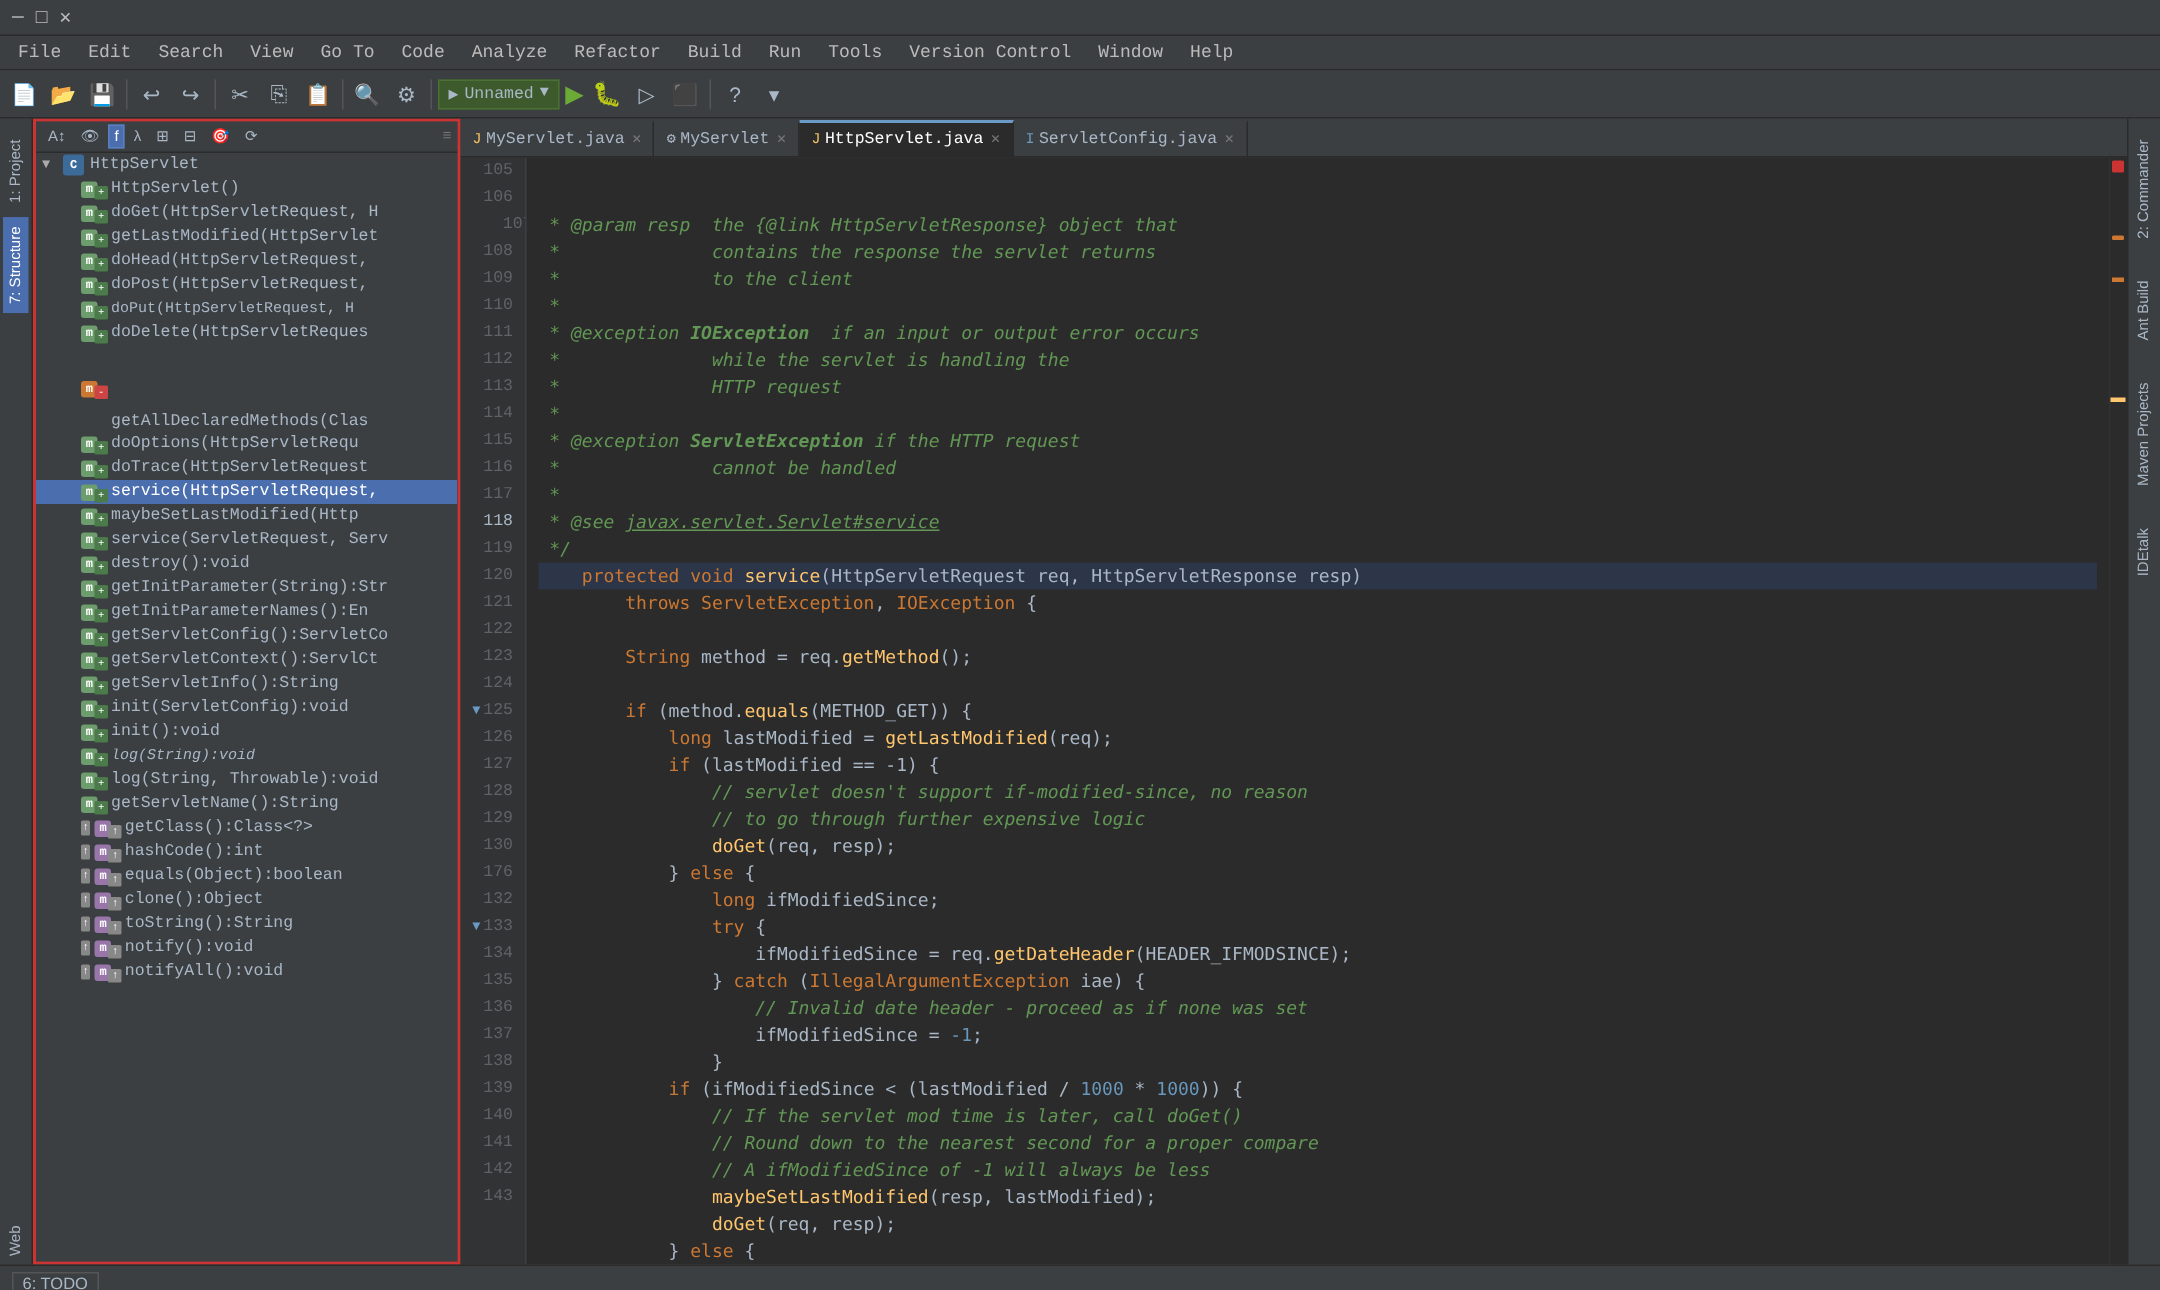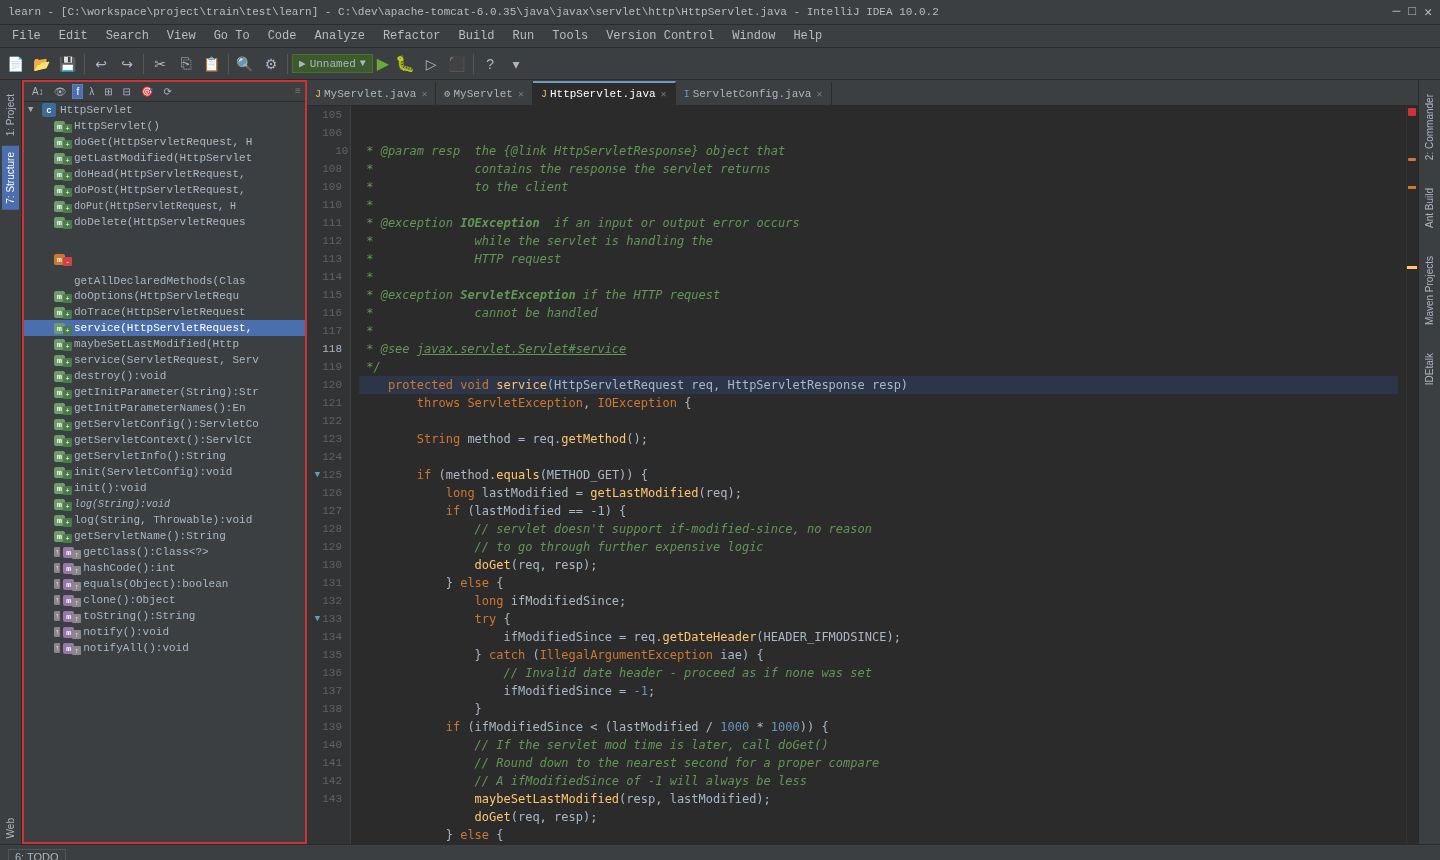--- a/index.html
+++ b/index.html
@@ -58,21 +58,20 @@
 
     
     #content-area { flex: 1; display: flex; flex-direction: column; overflow: hidden; }
 
     #main-row { display: flex; flex: 1; overflow: hidden; }
   </style>
 </head>
 <body>
 
 <div id="title-bar">
-  <span style="font-size:11px; color:#bbbbbb;">learn - [C:\workspace\project\train\test\learn] - C:\dev\apache-tomcat-6.0.35\java\javax\servlet\http\HttpServlet.java - IntelliJ IDEA 10.0.2</span>
   <div id="title-bar-controls">
     <span class="title-btn">─</span>
     <span class="title-btn">□</span>
     <span class="title-btn">✕</span>
   </div>
 </div>
 
 <div id="menu-bar">
     <span class="menu-item">File</span>
     <span class="menu-item">Edit</span>
@@ -486,21 +485,21 @@
           <div style="height: 18px; line-height: 18px; font-size: 11px; text-align: right; padding-right: 4px; color: rgb(96, 99, 102); display: flex; align-items: center; justify-content: flex-end; gap: 2px;">121</div>
           <div style="height: 18px; line-height: 18px; font-size: 11px; text-align: right; padding-right: 4px; color: rgb(96, 99, 102); display: flex; align-items: center; justify-content: flex-end; gap: 2px;">122</div>
           <div style="height: 18px; line-height: 18px; font-size: 11px; text-align: right; padding-right: 4px; color: rgb(96, 99, 102); display: flex; align-items: center; justify-content: flex-end; gap: 2px;">123</div>
           <div style="height: 18px; line-height: 18px; font-size: 11px; text-align: right; padding-right: 4px; color: rgb(96, 99, 102); display: flex; align-items: center; justify-content: flex-end; gap: 2px;">124</div>
           <div style="height: 18px; line-height: 18px; font-size: 11px; text-align: right; padding-right: 4px; color: rgb(96, 99, 102); display: flex; align-items: center; justify-content: flex-end; gap: 2px;"><span style="color: rgb(107, 154, 196); font-size: 9px; cursor: pointer;">▼</span>125</div>
           <div style="height: 18px; line-height: 18px; font-size: 11px; text-align: right; padding-right: 4px; color: rgb(96, 99, 102); display: flex; align-items: center; justify-content: flex-end; gap: 2px;">126</div>
           <div style="height: 18px; line-height: 18px; font-size: 11px; text-align: right; padding-right: 4px; color: rgb(96, 99, 102); display: flex; align-items: center; justify-content: flex-end; gap: 2px;">127</div>
           <div style="height: 18px; line-height: 18px; font-size: 11px; text-align: right; padding-right: 4px; color: rgb(96, 99, 102); display: flex; align-items: center; justify-content: flex-end; gap: 2px;">128</div>
           <div style="height: 18px; line-height: 18px; font-size: 11px; text-align: right; padding-right: 4px; color: rgb(96, 99, 102); display: flex; align-items: center; justify-content: flex-end; gap: 2px;">129</div>
           <div style="height: 18px; line-height: 18px; font-size: 11px; text-align: right; padding-right: 4px; color: rgb(96, 99, 102); display: flex; align-items: center; justify-content: flex-end; gap: 2px;">130</div>
-          <div style="height: 18px; line-height: 18px; font-size: 11px; text-align: right; padding-right: 4px; color: rgb(96, 99, 102); display: flex; align-items: center; justify-content: flex-end; gap: 2px;">131</div>
+          <div style="height: 18px; line-height: 18px; font-size: 11px; text-align: right; padding-right: 4px; color: rgb(96, 99, 102); display: flex; align-items: center; justify-content: flex-end; gap: 2px;">176</div>
           <div style="height: 18px; line-height: 18px; font-size: 11px; text-align: right; padding-right: 4px; color: rgb(96, 99, 102); display: flex; align-items: center; justify-content: flex-end; gap: 2px;">132</div>
           <div style="height: 18px; line-height: 18px; font-size: 11px; text-align: right; padding-right: 4px; color: rgb(96, 99, 102); display: flex; align-items: center; justify-content: flex-end; gap: 2px;"><span style="color: rgb(107, 154, 196); font-size: 9px; cursor: pointer;">▼</span>133</div>
           <div style="height: 18px; line-height: 18px; font-size: 11px; text-align: right; padding-right: 4px; color: rgb(96, 99, 102); display: flex; align-items: center; justify-content: flex-end; gap: 2px;">134</div>
           <div style="height: 18px; line-height: 18px; font-size: 11px; text-align: right; padding-right: 4px; color: rgb(96, 99, 102); display: flex; align-items: center; justify-content: flex-end; gap: 2px;">135</div>
           <div style="height: 18px; line-height: 18px; font-size: 11px; text-align: right; padding-right: 4px; color: rgb(96, 99, 102); display: flex; align-items: center; justify-content: flex-end; gap: 2px;">136</div>
           <div style="height: 18px; line-height: 18px; font-size: 11px; text-align: right; padding-right: 4px; color: rgb(96, 99, 102); display: flex; align-items: center; justify-content: flex-end; gap: 2px;">137</div>
           <div style="height: 18px; line-height: 18px; font-size: 11px; text-align: right; padding-right: 4px; color: rgb(96, 99, 102); display: flex; align-items: center; justify-content: flex-end; gap: 2px;">138</div>
           <div style="height: 18px; line-height: 18px; font-size: 11px; text-align: right; padding-right: 4px; color: rgb(96, 99, 102); display: flex; align-items: center; justify-content: flex-end; gap: 2px; padding-left: 20px;">139</div>
           <div style="height: 18px; line-height: 18px; font-size: 11px; text-align: right; padding-right: 4px; color: rgb(96, 99, 102); display: flex; align-items: center; justify-content: flex-end; gap: 2px;">140</div>
           <div style="height: 18px; line-height: 18px; font-size: 11px; text-align: right; padding-right: 4px; color: rgb(96, 99, 102); display: flex; align-items: center; justify-content: flex-end; gap: 2px;">141</div>

